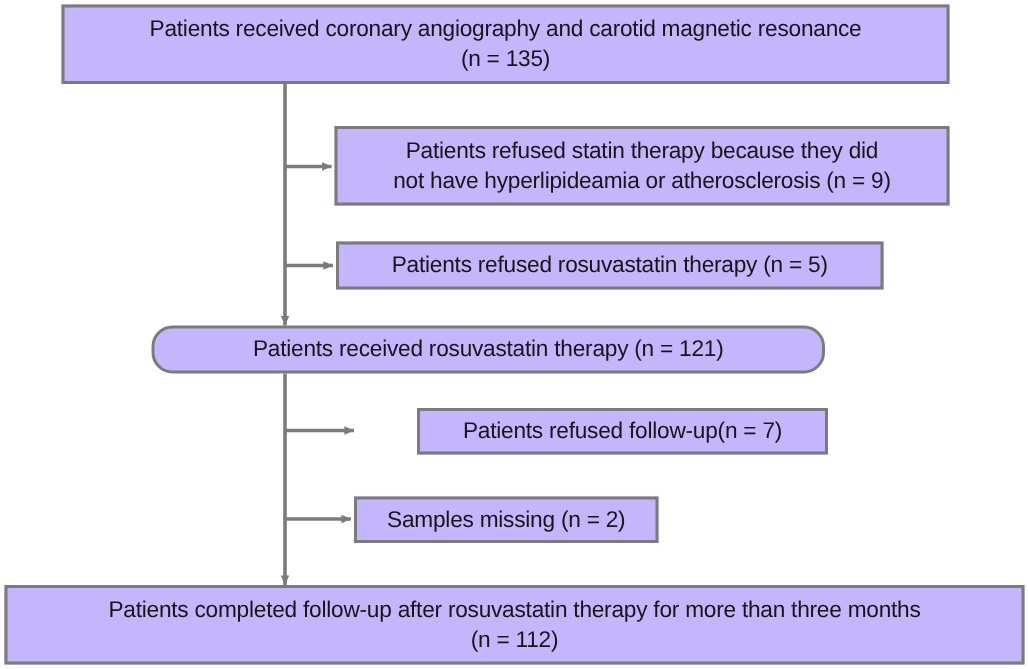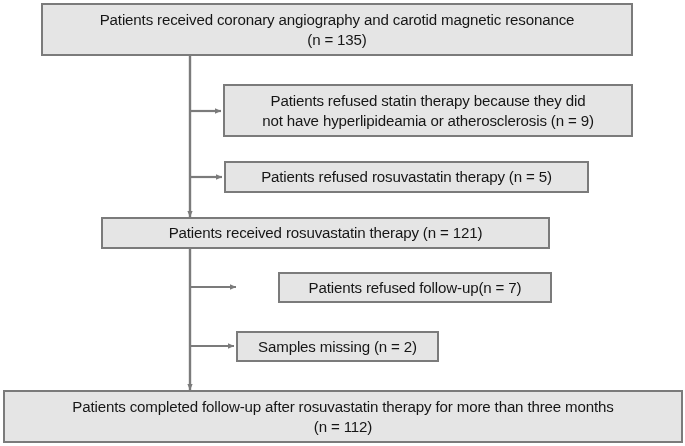--- a/index.html
+++ b/index.html
@@ -19,42 +19,42 @@
     position: absolute;
     left: 0;
     top: 0;
     width: 685px;
     height: 446px;
   }
   .node {
     position: absolute;
     box-sizing: border-box;
     border: 2px solid #7b7b7b;
-    background: #e5e5e5;
+    background: #c4b5fd;
     color: #161616;
     display: flex;
     align-items: center;
     justify-content: center;
     text-align: center;
     line-height: 1.30;
     font-size: 15.1px;
     letter-spacing: -0.15px;
     padding: 0 6px;
     z-index: 2;
   }
   .node-text {
     display: block;
     width: 100%;
     white-space: pre-line;
   }
   
   #node-enrolled      { left: 41px;  top: 3px;   width: 592px; height: 53px; }
   #node-excl-statin   { left: 223px; top: 84px;  width: 410px; height: 53px; justify-content: center; }
   #node-excl-rosu     { left: 224px; top: 161px; width: 365px; height: 32px; }
-  #node-received      { left: 101px; top: 217px; width: 449px; height: 32px; }
+  #node-received      { left: 101px; top: 217px; width: 449px; height: 32px; border-radius: 14px; }
   #node-excl-followup { left: 238px; top: 272px; width: 274px; height: 31px; margin-left: 40px; }
   #node-excl-samples  { left: 236px; top: 331px; width: 203px; height: 31px; justify-content: center; }
   #node-completed     { left: 3px;   top: 390px; width: 680px; height: 53px; }
 </style>
 </head>
 <body>
 
 <div id="flowchart">
 
   <svg id="edges" viewBox="0 0 685 446" width="685" height="446" aria-hidden="true">

